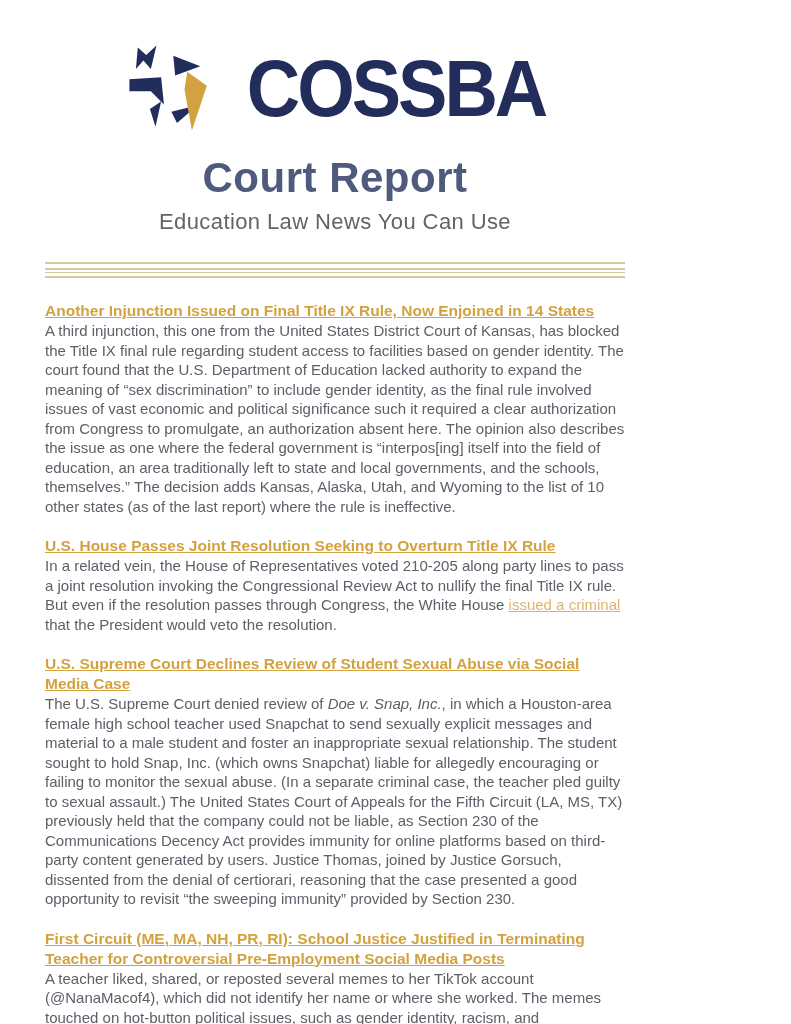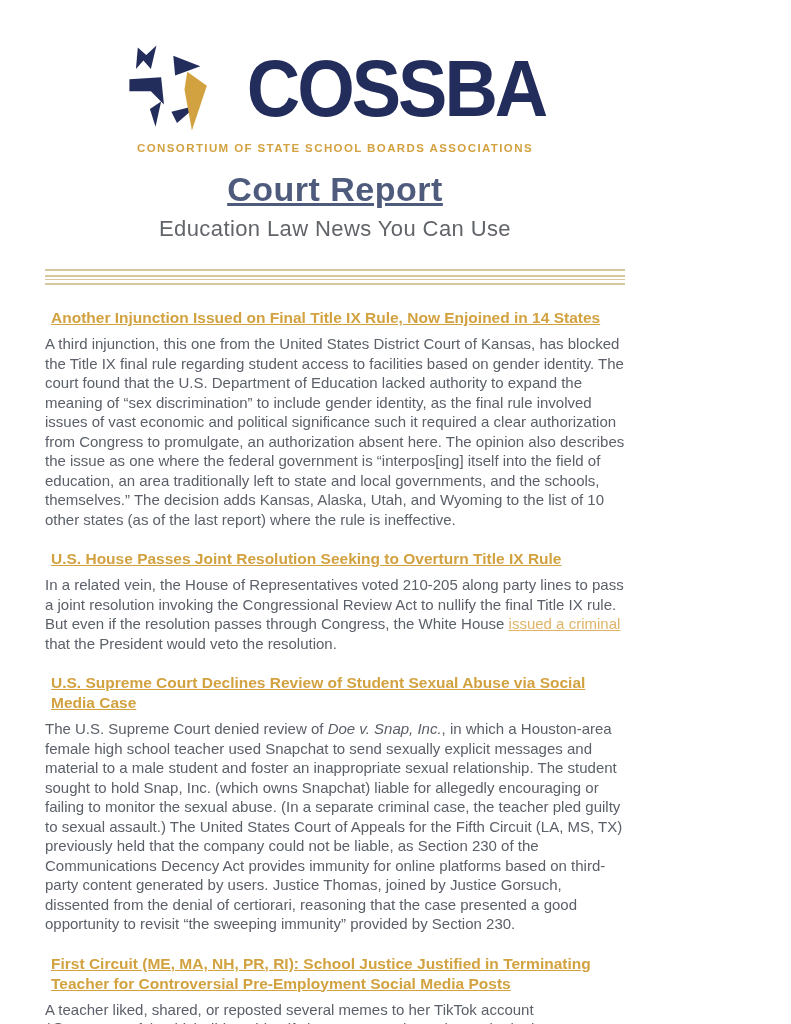--- a/index.html
+++ b/index.html
@@ -25,39 +25,38 @@
   .star-svg{width:118px;height:98px;flex:0 0 auto;}
   .wordmark{
     color:var(--navy);font-weight:bold;font-size:74px;line-height:0.95;
     letter-spacing:-3px;transform:scale(1,1.08);transform-origin:center;
   }
   .tagline{
     color:var(--gold);font-weight:bold;font-size:11.5px;letter-spacing:1.4px;
     margin-top:4px;white-space:nowrap;
   }
   .report-title{
-    color:var(--title);font-weight:bold;font-size:34px;margin:16px 0 0 0;
+    color:var(--title);font-weight:bold;font-size:42px;margin:16px 0 0 0;
     letter-spacing:0.5px;
-    text-decoration:underline;
   }
   .report-subtitle{
     color:var(--subtitle);font-size:22px;margin-top:7px;letter-spacing:0.4px;
   }
   
   .rule{margin-top:27px;}
   .rule div{width:100%;}
   .rule .ln{background:var(--tan);}
   .rule .h2px{height:2px;} .rule .h1px{height:1px;}
   .rule .gap4{height:4px;} .rule .gap2{height:2px;} .rule .gap3{height:3px;}
   
   .article{
     margin-top:23px;color:var(--body);font-size:15px;line-height:19.5px;
   }
   .article h2{
-    margin:6px;font-size:15.5px;line-height:20px;font-weight:bold;
+    margin:0;font-size:15.5px;line-height:20px;font-weight:bold;
   }
   .article h2 a{
     color:var(--gold);text-decoration:underline;cursor:pointer;
   }
   .article p{margin:0 0 20px 0;}
   .inline-link{color:var(--link);text-decoration:underline;cursor:pointer;}
   .case-name{font-style:italic;}
 </style>
 </head>
 <body>
@@ -69,21 +68,20 @@
       <svg class="star-svg" viewBox="0 0 125 105" xmlns="http://www.w3.org/2000/svg" aria-hidden="true">
         <path d="M11,31 L13,8 L22,16 L33,6 L27,31 L19,22 Z" fill="#232D5C"></path>
         <polygon points="51,17 80,28 53,38" fill="#232D5C"></polygon>
         <polygon points="4,42 38,40 41,69 27,55 4,55" fill="#232D5C"></polygon>
         <polygon points="26,74 38,66 32,93" fill="#232D5C"></polygon>
         <polygon points="49,77 77,70 55,89" fill="#232D5C"></polygon>
         <polygon points="66,34 87,49 71,97 63,53" fill="#D3A240"></polygon>
       </svg>
       <div class="wordmark">COSSBA</div>
     </div>
-    <div class="tagline">CONSORTIUM OF STATE SCHOOL BOARDS ASSOCIATIONS</div>
     <h1 class="report-title">Court Report</h1>
     <div class="report-subtitle">Education Law News You Can Use</div>
   </header>
 
   <div class="rule">
     <div class="ln h2px"></div>
     <div class="gap4"></div>
     <div class="ln h2px"></div>
     <div class="gap2"></div>
     <div class="ln h1px"></div>

